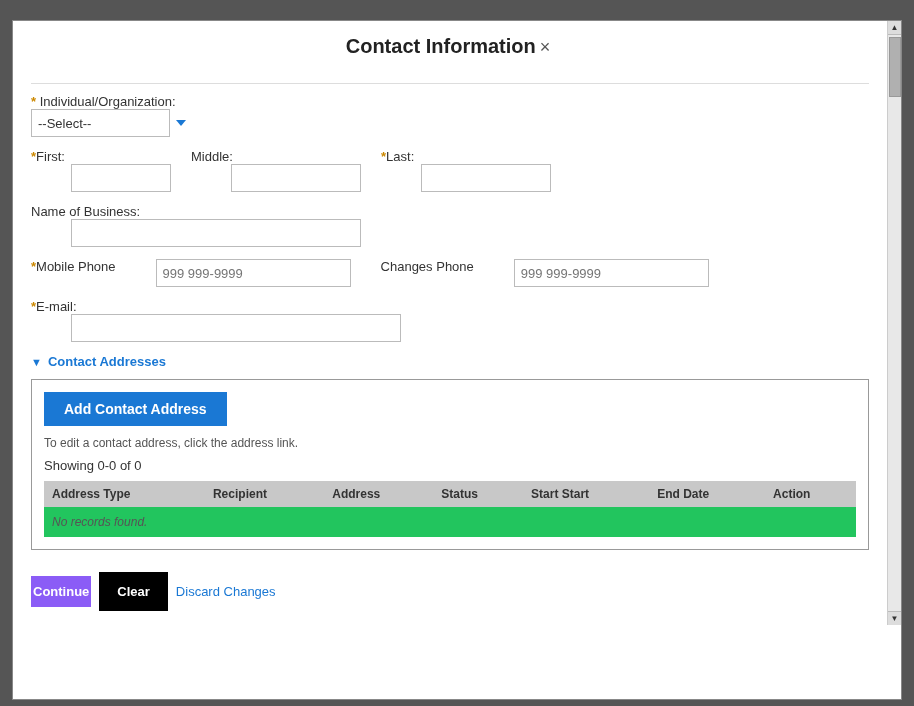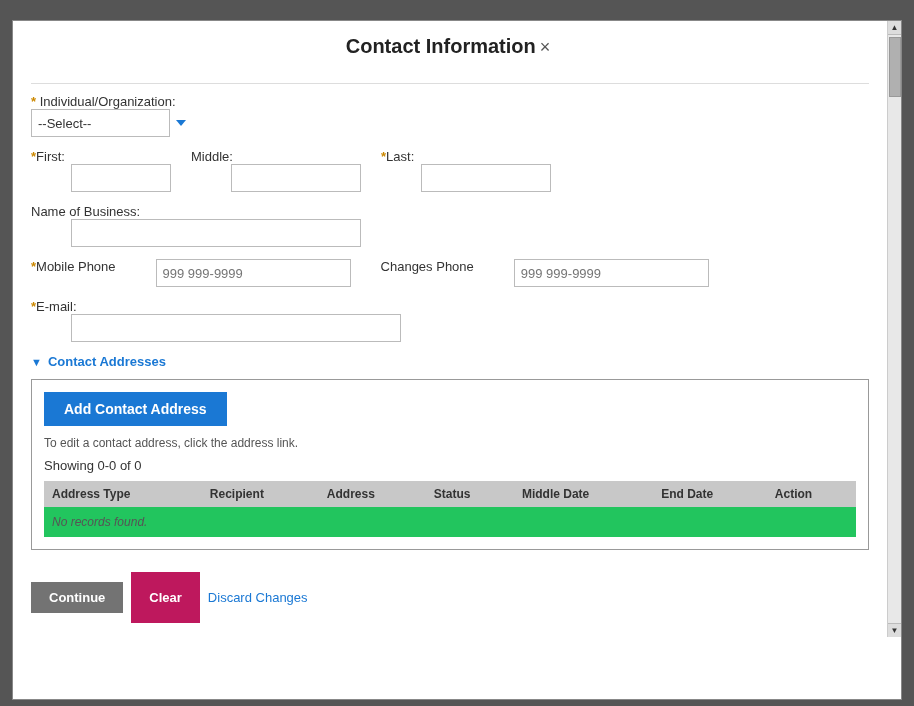--- a/index.html
+++ b/index.html
@@ -196,33 +196,33 @@
       font-style: italic;
     }
     .footer-row {
       display: flex;
       gap: 8px;
       align-items: center;
       margin-top: 6px;
       padding: 10px 0 4px 0;
     }
     .continue-btn {
-      background: #737373;
+      background: #8b5cf6;
       color: #fff;
       border: none;
-      padding: 8px 18px;
+      padding: 8px 2px;
       font-size: 13px;
       font-weight: bold;
       cursor: pointer;
     }
     .clear-btn {
-      background: #be185d;
+      background: #000000;
       color: #fff;
       border: none;
-      padding: 18px 18px;
+      padding: 12px 18px;
       font-size: 13px;
       font-weight: bold;
       cursor: pointer;
     }
     .discard-link {
       color: #1a78d4;
       text-decoration: none;
       font-size: 13px;
       cursor: pointer;
       background: none;
@@ -371,21 +371,21 @@
           <p class="hint-text">To edit a contact address, click the address link.</p>
           <p class="showing-text">Showing 0-0 of 0</p>
 
           <table class="address-table">
             <thead>
               <tr>
                 <th>Address Type</th>
                 <th>Recipient</th>
                 <th>Address</th>
                 <th>Status</th>
-                <th>Middle Date</th>
+                <th>Start Start</th>
                 <th>End Date</th>
                 <th>Action</th>
               </tr>
             </thead>
             <tbody>
               <tr>
                 <td colspan="7">No records found.</td>
               </tr>
             </tbody>
           </table>

